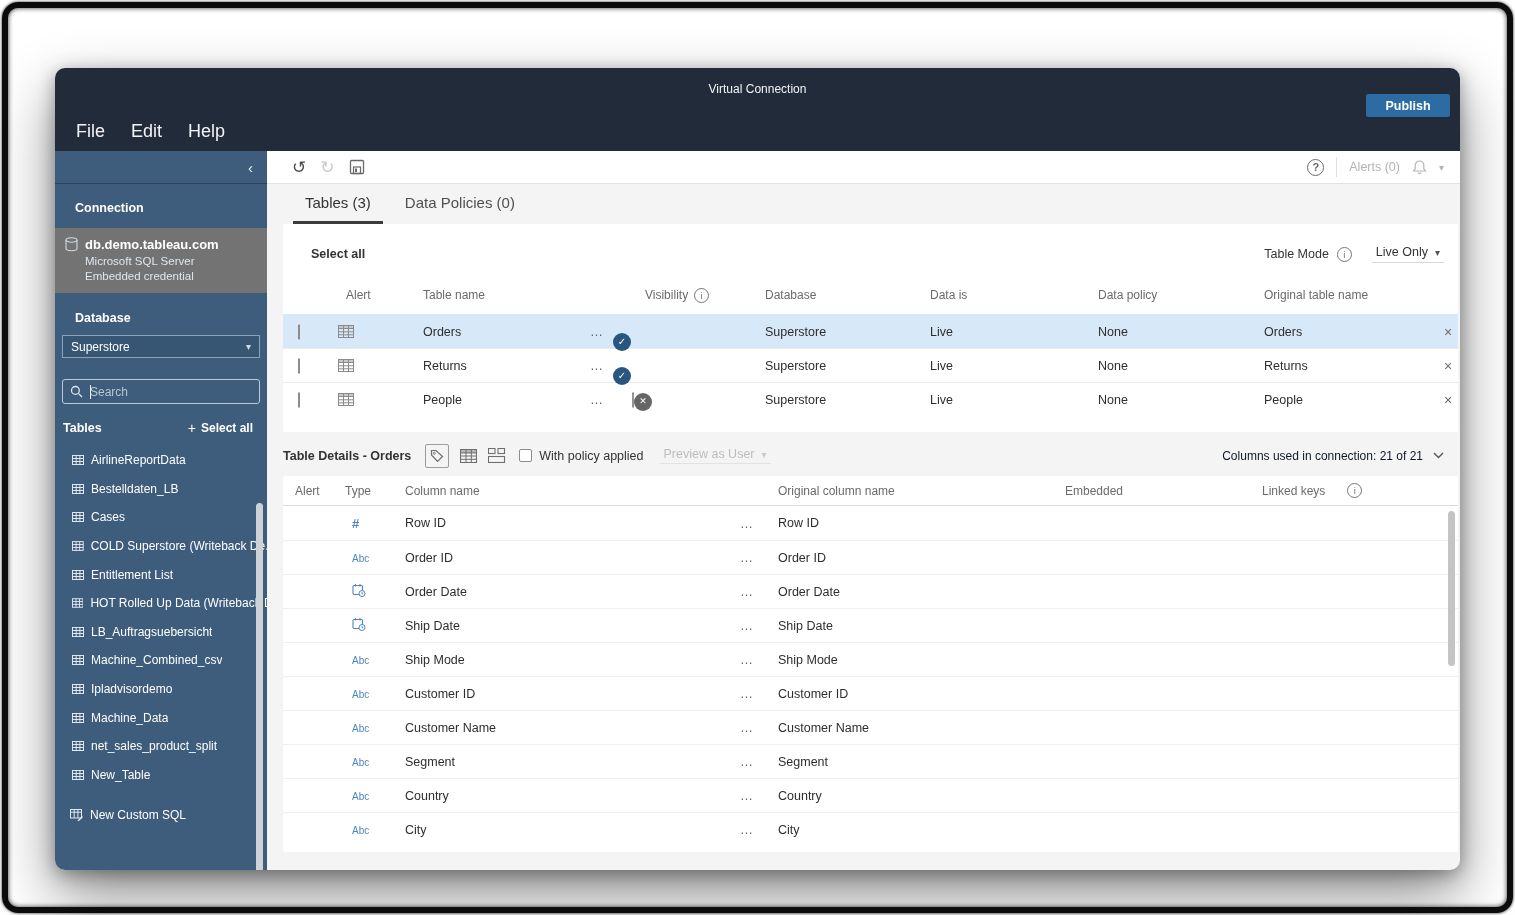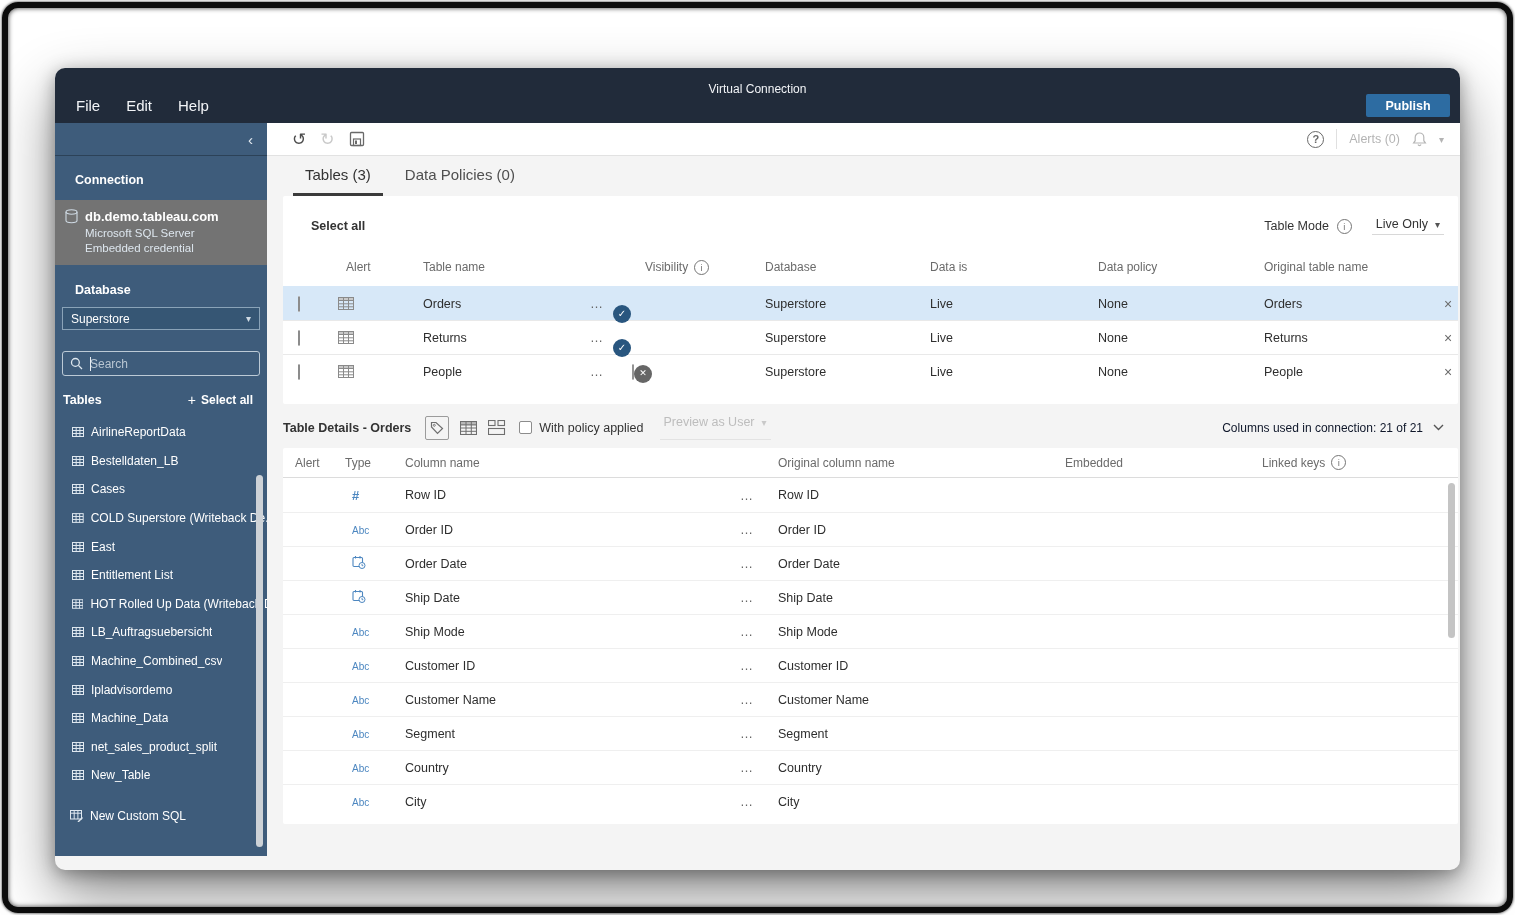--- a/index.html
+++ b/index.html
@@ -7,25 +7,25 @@
     font-family:"Liberation Sans", sans-serif; }
   
   .canvas-frame { position:fixed; inset:2px; border:6px solid #0c0c0c; border-radius:16px;
     pointer-events:none; z-index:50; box-shadow: inset 0 0 5px rgba(0,0,0,.8), 0 0 3px rgba(0,0,0,.9); }
 
   .window { position:absolute; left:55px; top:68px; width:1405px; height:802px;
     border-radius:10px; overflow:hidden; background:#f4f4f4;
     box-shadow: 0 25px 60px rgba(0,0,0,.45), 0 4px 18px rgba(0,0,0,.35); }
 
   
-  .topbar { position:relative; height:55px; background:#212b3a; color:#fff; }
+  .topbar { position:relative; height:83px; background:#212b3a; color:#fff; }
   .win-title { position:absolute; top:14px; left:0; right:0; text-align:center;
     font-size:12px; color:#f2f4f7; }
   .menubar { position:absolute; bottom:9px; left:21px; display:flex; gap:26px; }
-  .menu-item { font-size:15px; color:#f2f4f7; cursor:default; }
+  .menu-item { font-size:18px; color:#f2f4f7; cursor:default; }
   .publish-btn { position:absolute; right:10px; top:26px; width:84px; height:23px;
     background:#2d6ca2; border-radius:2px; color:#fff; font-size:12.5px; font-weight:bold;
     display:flex; align-items:center; justify-content:center; }
 
   .body-row { display:flex; height:733px; }
 
   
   .sidebar { position:relative; width:212px; background:#3e5c7b; color:#fff; flex:none; }
   .sb-collapse-strip { height:33px; border-bottom:1px solid rgba(0,0,0,.28);
     display:flex; align-items:center; justify-content:flex-end; padding-right:14px; }
@@ -112,31 +112,31 @@
   .close-x { color:#6b6b6b; font-size:14px; text-align:left; padding-left:12px; }
 
   .details-bar { height:33px; margin-top:7px; display:flex; align-items:center; padding-right:14px; }
   .details-title { font-size:12.5px; font-weight:bold; color:#333; }
   .view-ic-box { width:24px; height:24px; border:1px solid #9b9b9b; border-radius:2px;
     display:flex; align-items:center; justify-content:center; margin-left:14px; }
   .view-ic { margin-left:11px; display:flex; align-items:center; }
   .wp-check { display:flex; align-items:center; gap:7px; margin-left:13px; }
   .wp-label { font-size:12.5px; color:#333; }
   .preview-select { display:flex; align-items:center; gap:7px; margin-left:16px;
-    border-bottom:1px solid #e3e3e3; padding:0 4px 10px 4px; }
+    border-bottom:1px solid #e3e3e3; padding:0 4px 2px 4px; }
   .preview-label { font-size:12.5px; color:#bdbdbd; }
   .preview-select .dd-arrow { color:#c9c9c9; }
   .cols-used { margin-left:auto; display:flex; align-items:center; gap:10px; }
   .cols-used-label { font-size:12px; color:#0f172a; }
 
   .card2 { margin-top:4px; height:376px; position:relative; }
   .d-grid { display:grid; grid-template-columns:50px 60px 335px 38px 287px 197px 1fr;
     align-items:center; padding-left:12px; }
   .d-headrow { height:30px; font-size:12px; color:#6b6b6b; border-bottom:1px solid #dcdcdc; }
-  .th-linked { display:flex; align-items:center; gap:6px; }
+  .th-linked { display:flex; align-items:center; gap:22px; }
   .d-row { height:34px; font-size:12.5px; color:#2e2e2e; border-top:1px solid #efefef; }
   .d-row:first-of-type { border-top:none; }
   .type-cell { padding-left:7px; }
   .type-cell > * { display:none; color:#4d87c0; }
   .d-row.number .t-num { display:inline; font-size:13px; font-weight:bold; }
   .d-row.string .t-str { display:inline; font-size:10px; }
   .d-row.date   .t-date { display:inline-block; }
   .d2-scrollbar { position:absolute; right:3px; top:35px; width:7px; height:155px;
     background:#c4c4c4; border-radius:4px; }
 
@@ -236,30 +236,20 @@
             <svg width="12" height="10" viewBox="0 0 12 10">
               <rect x="0.5" y="0.5" width="11" height="9" fill="none" stroke="#dfe8f0" stroke-width="1"></rect>
               <line x1="0.5" y1="3.5" x2="11.5" y2="3.5" stroke="#dfe8f0" stroke-width="1"></line>
               <line x1="0.5" y1="6.5" x2="11.5" y2="6.5" stroke="#dfe8f0" stroke-width="1"></line>
               <line x1="4.2" y1="0.5" x2="4.2" y2="9.5" stroke="#dfe8f0" stroke-width="1"></line>
               <line x1="7.9" y1="0.5" x2="7.9" y2="9.5" stroke="#dfe8f0" stroke-width="1"></line>
             </svg>
             <span class="s-item-label">COLD Superstore (Writeback De..</span>
           </div>
 
-          <div class="s-item">
-            <svg width="12" height="10" viewBox="0 0 12 10">
-              <rect x="0.5" y="0.5" width="11" height="9" fill="none" stroke="#dfe8f0" stroke-width="1"></rect>
-              <line x1="0.5" y1="3.5" x2="11.5" y2="3.5" stroke="#dfe8f0" stroke-width="1"></line>
-              <line x1="0.5" y1="6.5" x2="11.5" y2="6.5" stroke="#dfe8f0" stroke-width="1"></line>
-              <line x1="4.2" y1="0.5" x2="4.2" y2="9.5" stroke="#dfe8f0" stroke-width="1"></line>
-              <line x1="7.9" y1="0.5" x2="7.9" y2="9.5" stroke="#dfe8f0" stroke-width="1"></line>
-            </svg>
-            <span class="s-item-label">East</span>
-          </div>
 
           <div class="s-item">
             <svg width="12" height="10" viewBox="0 0 12 10">
               <rect x="0.5" y="0.5" width="11" height="9" fill="none" stroke="#dfe8f0" stroke-width="1"></rect>
               <line x1="0.5" y1="3.5" x2="11.5" y2="3.5" stroke="#dfe8f0" stroke-width="1"></line>
               <line x1="0.5" y1="6.5" x2="11.5" y2="6.5" stroke="#dfe8f0" stroke-width="1"></line>
               <line x1="4.2" y1="0.5" x2="4.2" y2="9.5" stroke="#dfe8f0" stroke-width="1"></line>
               <line x1="7.9" y1="0.5" x2="7.9" y2="9.5" stroke="#dfe8f0" stroke-width="1"></line>
             </svg>
             <span class="s-item-label">Entitlement List</span>

